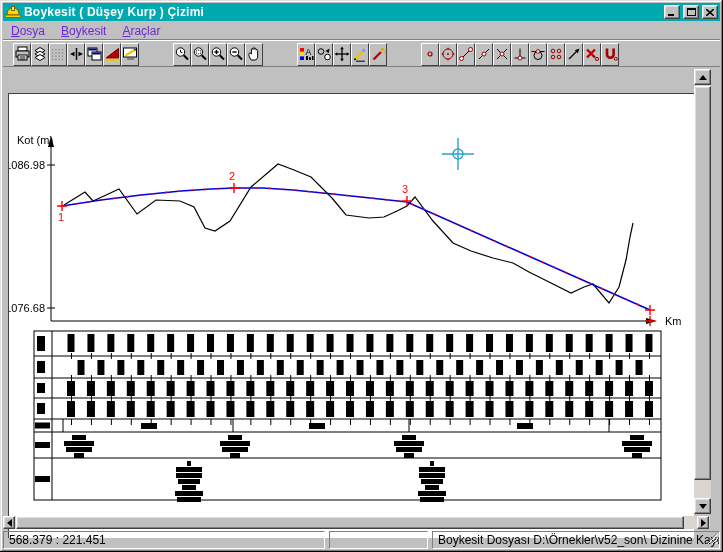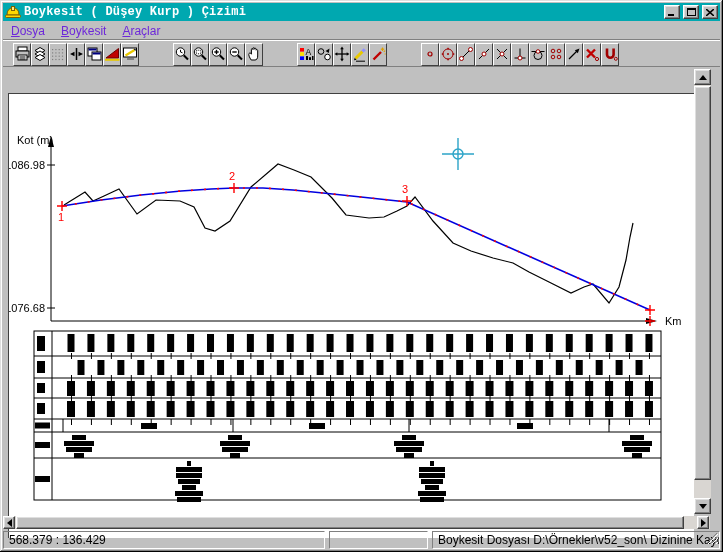--- a/index.html
+++ b/index.html
@@ -97,21 +97,21 @@
   .p-coords { width:322px; }
   .p-mid { width:99px; }
   .p-msg { flex:1; position:relative; }
   .grip { position:absolute; right:1px; bottom:1px; }
 </style>
 </head>
 <body>
 
 <div class="window">
 
-  <div class="titlebar" style="background: rgb(0, 168, 176); font-family: Liberation Mono, monospace;">
+  <div class="titlebar" style="background: rgb(0, 168, 176);">
     <span class="app-icon">
       <svg width="16" height="15" viewBox="0 0 16 15">
         <path d="M2 10 Q2 3 8 3 Q14 3 14 10 Z" fill="#ffd800" stroke="#806000"></path>
         <rect x="0.5" y="10" width="15" height="2.5" rx="1" fill="#ffd800" stroke="#806000"></rect>
         <rect x="6.5" y="1.5" width="3" height="4" fill="#ffec80" stroke="#806000"></rect>
       </svg>
     </span>
     <span class="title-text">Boykesit ( Düşey Kurp ) Çizimi</span>
     <button class="tbtn">
       <svg width="8" height="7" viewBox="0 0 8 7">
@@ -706,21 +706,21 @@
         <span class="tri tri-left"></span>
       </button>
     <div class="hthumb"></div>
     <button class="sb-btn right">
         <span class="tri tri-right"></span>
       </button>
     <div class="hcorner"></div>
   </div>
 
   <div class="statusbar">
-    <div class="panel p-coords">568.379 : 136.429</div>
+    <div class="panel p-coords">568.379 : 221.451</div>
     <div class="panel p-mid"></div>
     <div class="panel p-msg">
       <span>Boykesit Dosyası  D:\Örnekler\v52_son\  Dizinine Kayded</span>
       <span class="grip">
         <svg width="12" height="12" viewBox="0 0 12 12">
           <path d="M11 1 L1 11 M11 5 L5 11 M11 9 L9 11" stroke="#808080" stroke-width="1"></path>
           <path d="M12 2 L2 12 M12 6 L6 12 M12 10 L10 12" stroke="#fff" stroke-width="1"></path>
         </svg>
       </span>
     </div>

